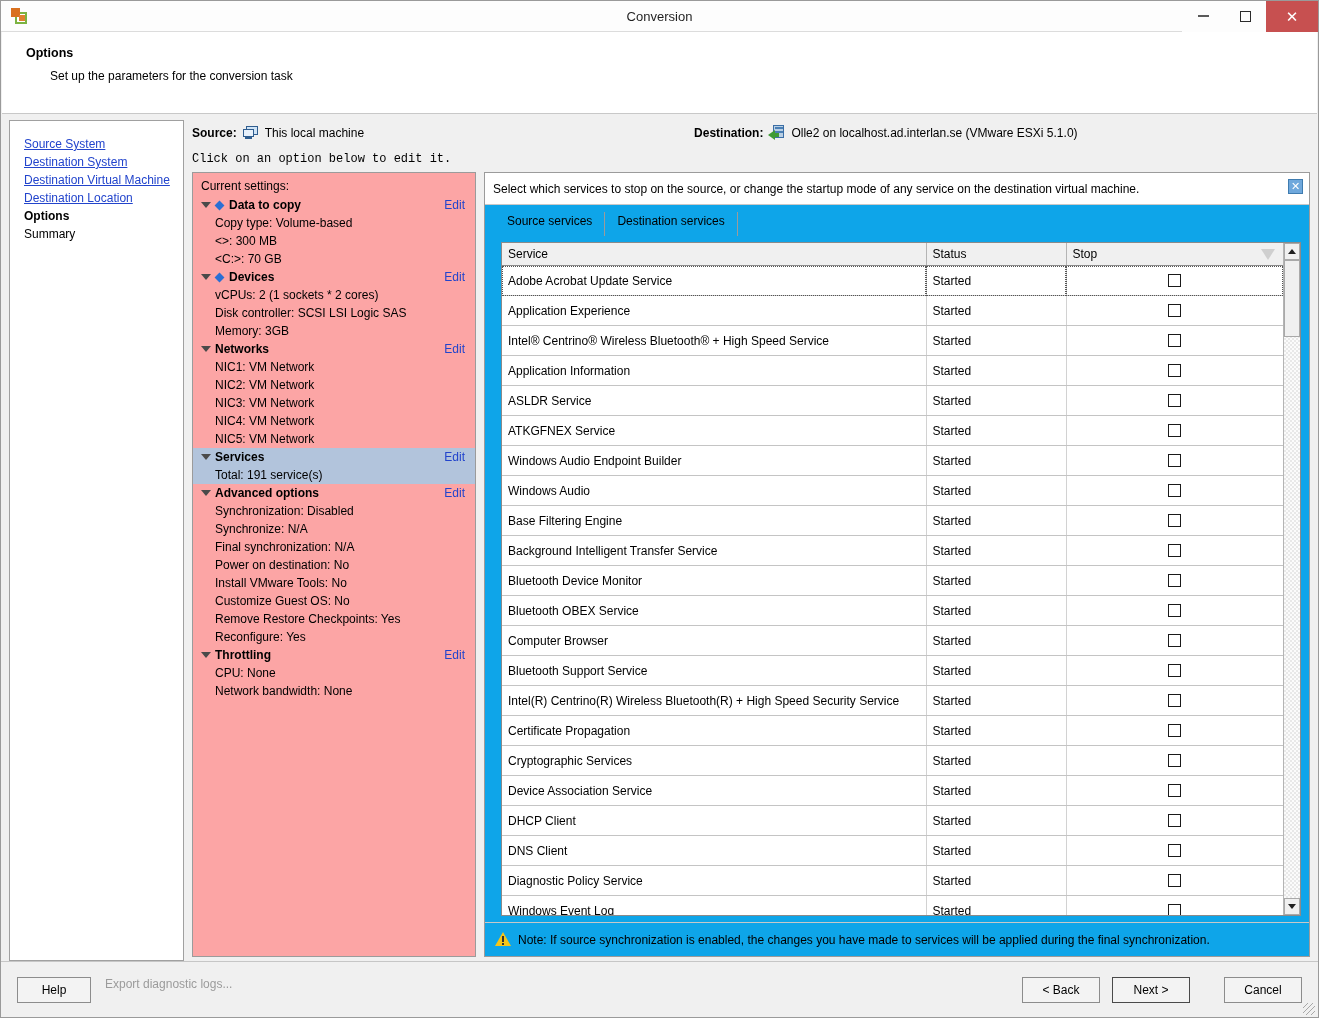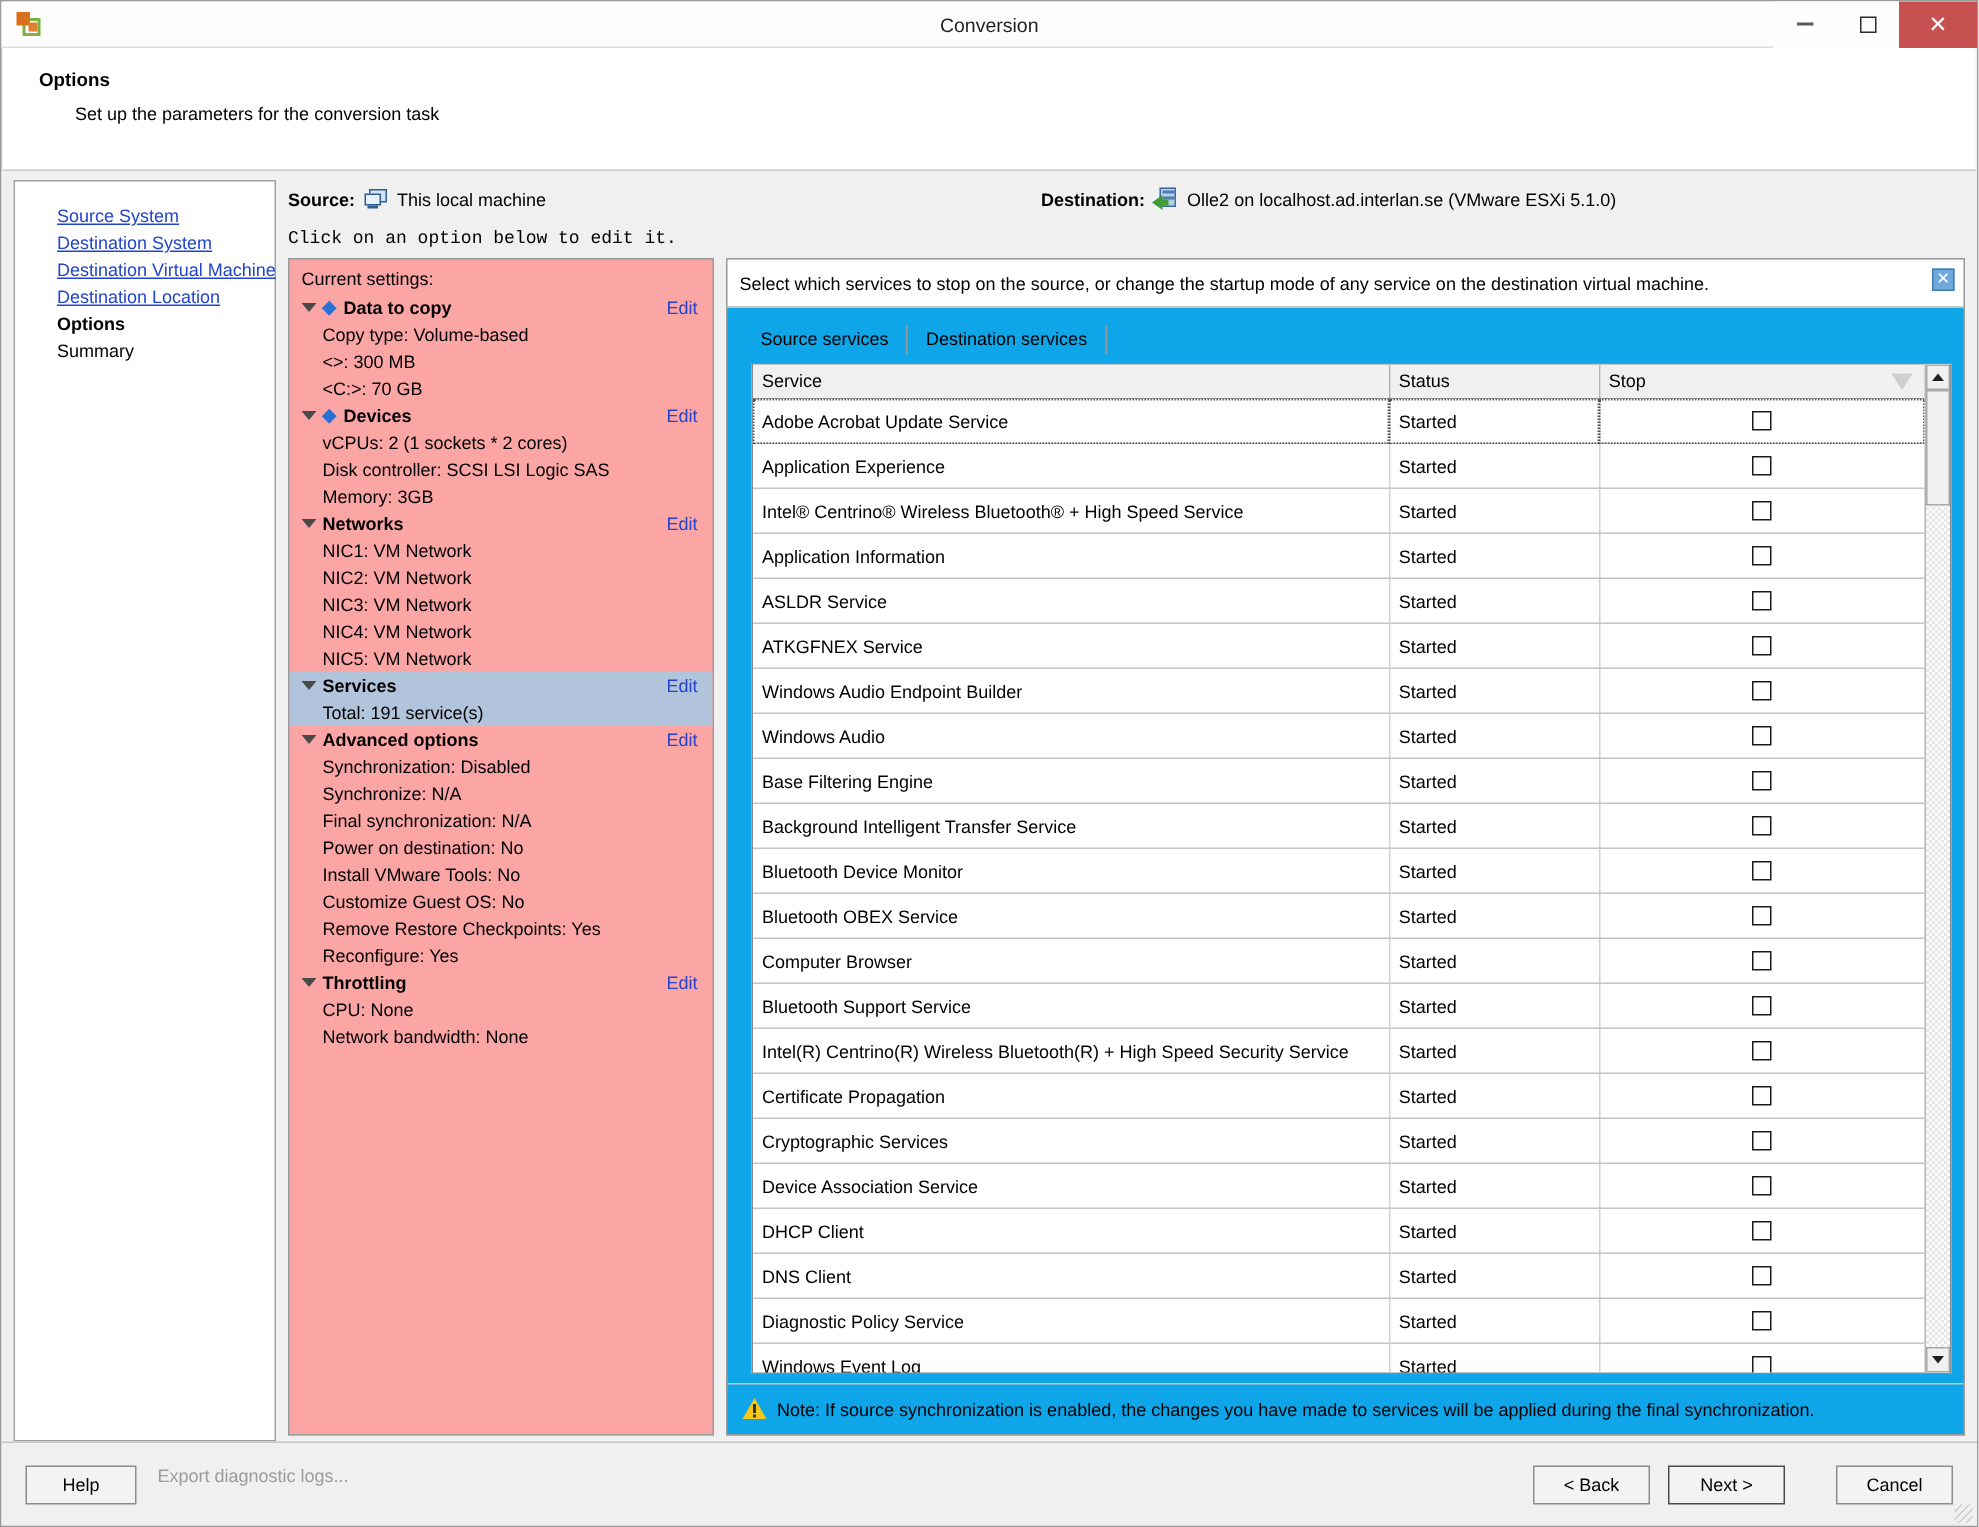--- a/index.html
+++ b/index.html
@@ -73,21 +73,21 @@
     gap: 0;
     background: #f0f0f0;
     min-height: 0;
   }
 
   
   .sidebar {
     width: 175px; min-width: 175px;
     background: #ffffff;
     border: 1px solid #a0a0a0;
-    padding: 14px 0 0 28px;
+    padding: 14px 0 0 14px;
     margin-right: 8px;
   }
   .side-item { font-size: 12px; line-height: 18px; white-space: nowrap; }
   .side-item.link { color: #2244cc; text-decoration: underline; cursor: pointer; }
   .side-item.current { font-weight: bold; color: #000; }
   .side-item.plain { color: #000; }
 
   
   .right-col { flex: 1; display: flex; flex-direction: column; min-width: 0; }
   .srcdest-row {
@@ -162,21 +162,21 @@
     background: #fff;
     position: relative;
   }
   .panel-close {
     position: absolute; right: 6px; top: 6px;
     width: 15px; height: 15px;
     background: #6fa8dc; border: 1px solid #3f7cb0;
     color: #fff; font-size: 11px; line-height: 13px; text-align: center;
     cursor: pointer;
   }
-  .tabs { display: flex; align-items: flex-end; height: 24px; padding-left: 10px; margin-top: 7px; }
+  .tabs { display: flex; height: 24px; padding-left: 10px; margin-top: 7px; }
   .tab {
     font-size: 12px; padding: 2px 12px 3px 12px; cursor: pointer;
     border-right: 1px solid #9b9b9b; color: #000;
   }
   .tab.active { font-weight: normal; }
   .table-wrap {
     flex: 1; margin: 6px 8px 0 16px;
     border: 1px solid #8a8a8a;
     display: flex; min-height: 0; background: #fff;
     overflow: hidden;

